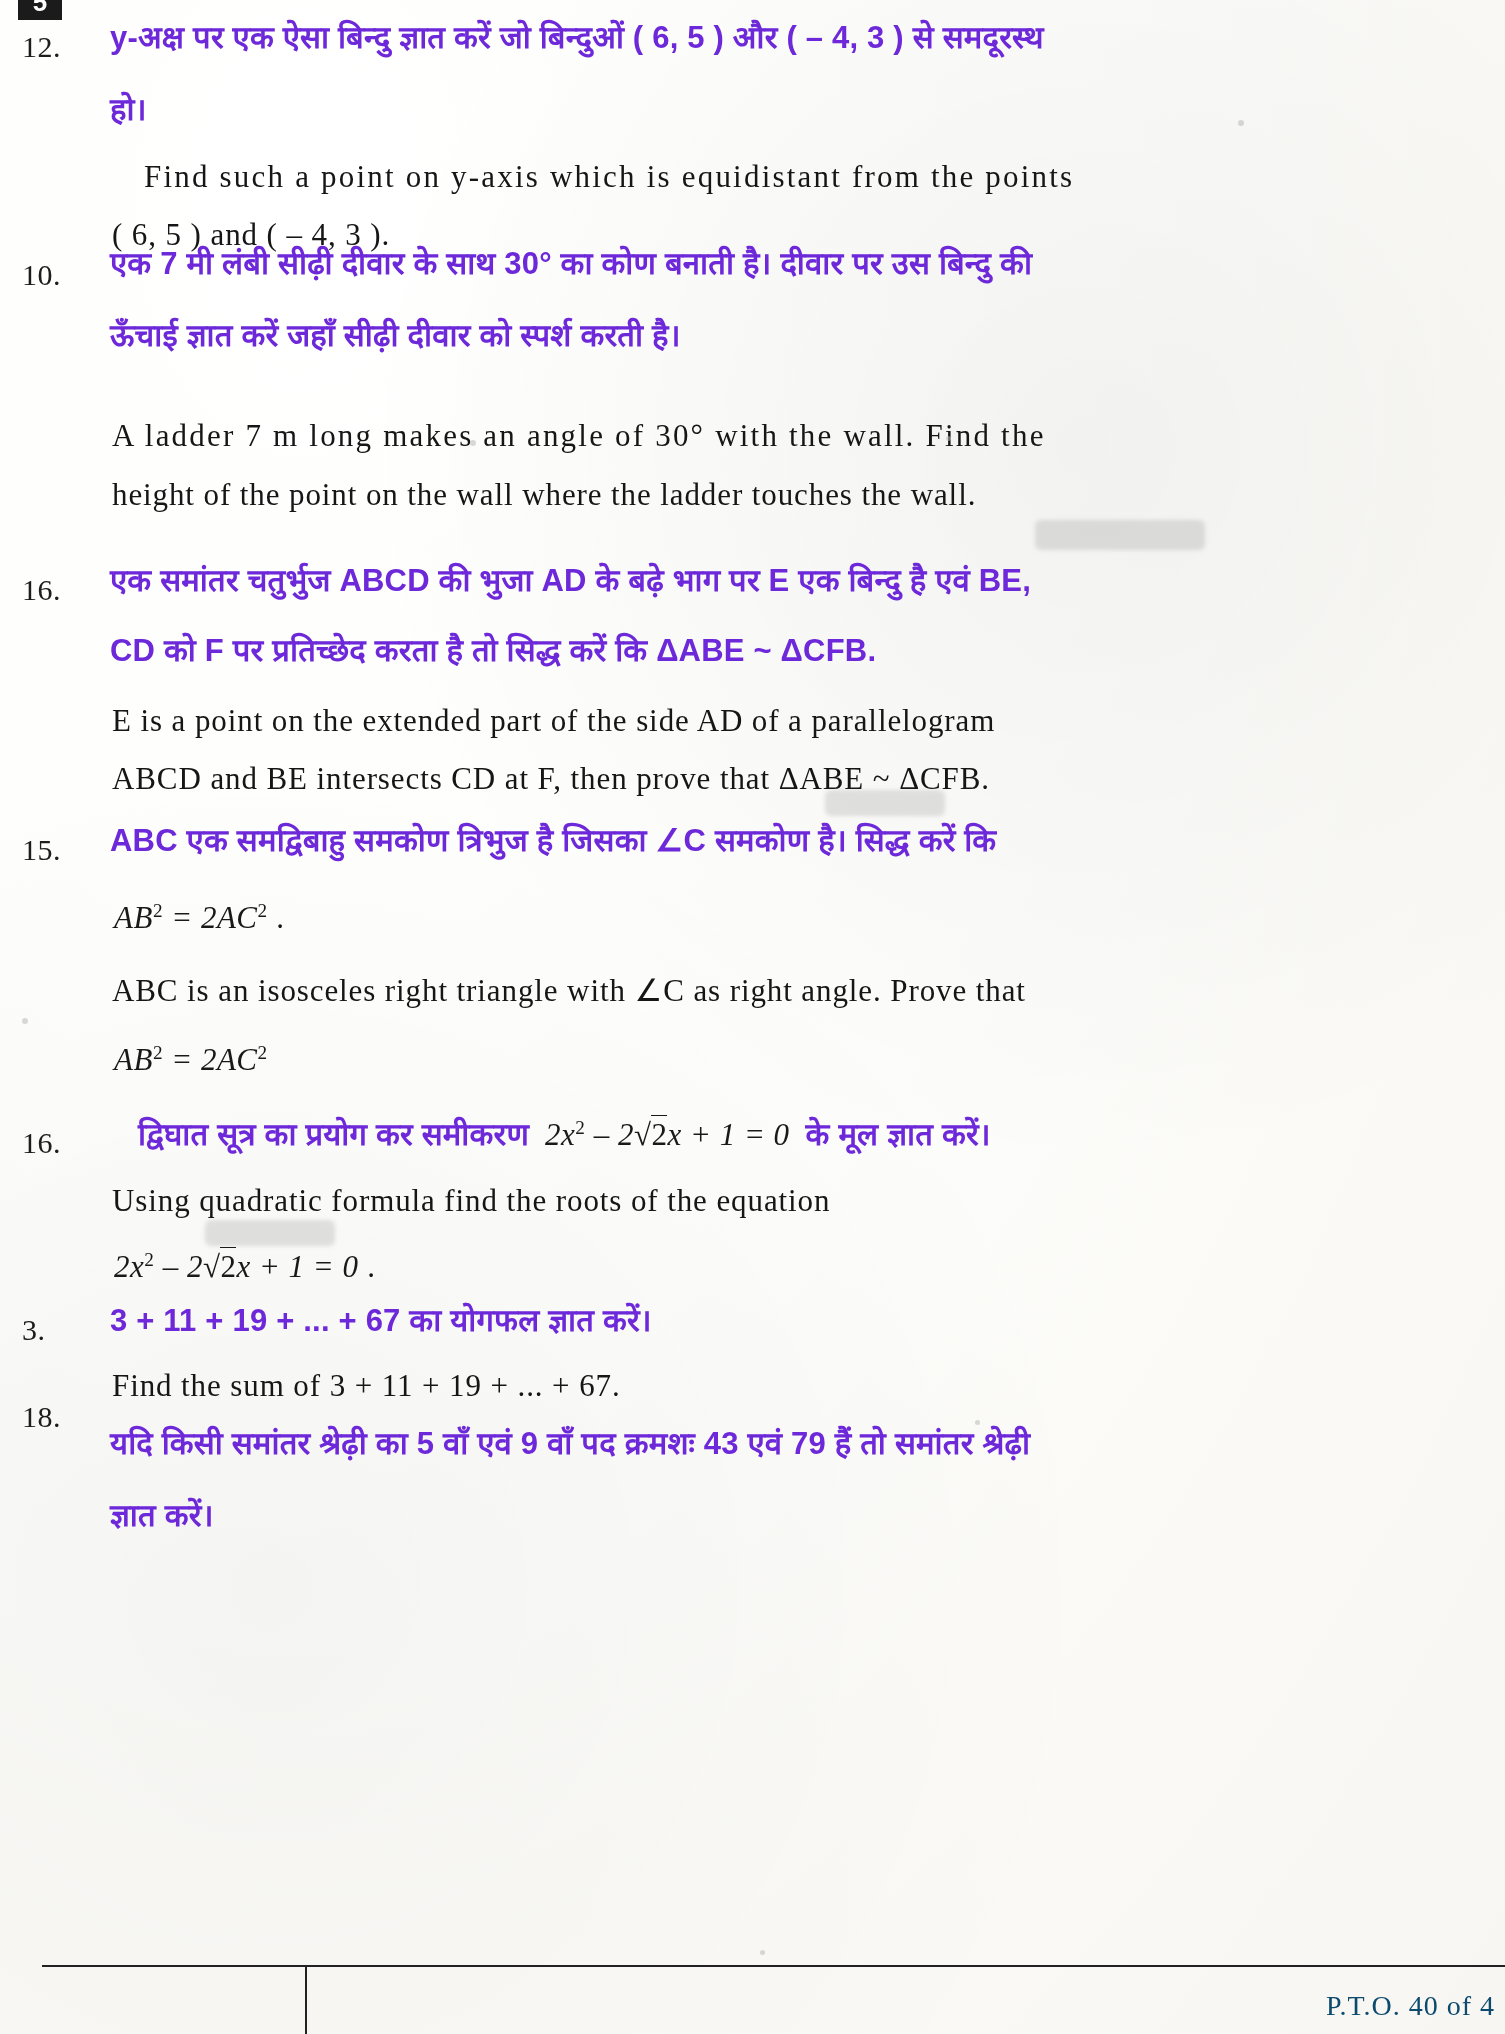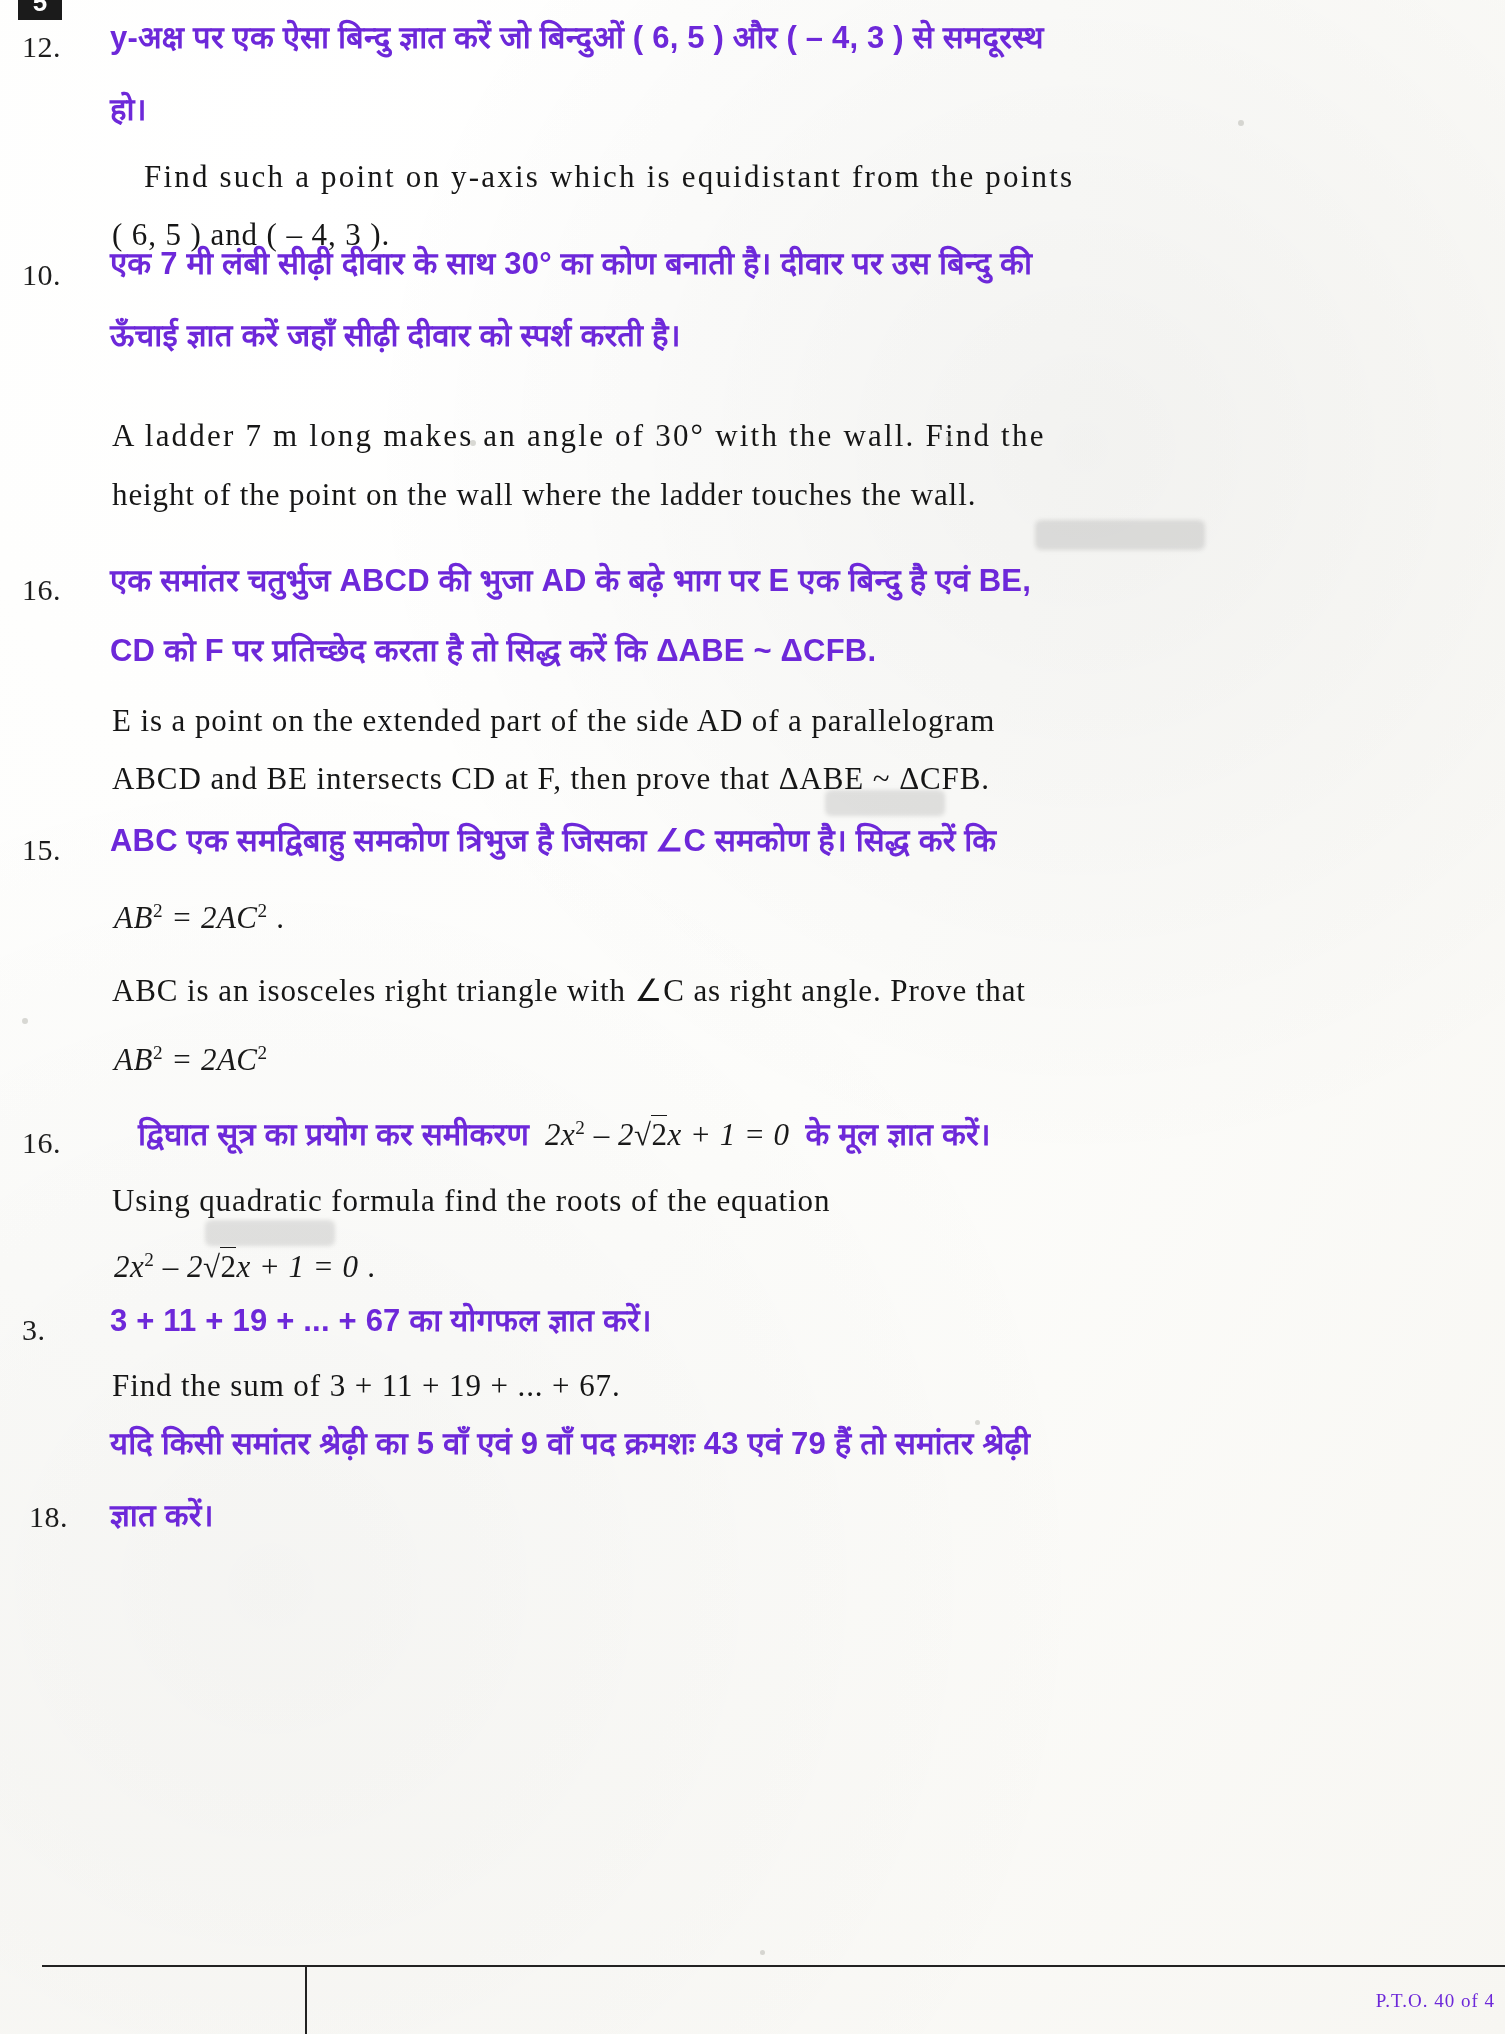--- a/index.html
+++ b/index.html
@@ -129,23 +129,23 @@
     top: 1967px;
     width: 2px;
     height: 67px;
     background: #222;
   }
   .footer-text {
     position: absolute;
     right: 10px;
     top: 1990px;
     font-family: "Liberation Serif", serif;
-    font-size: 19px;
+    font-size: 28px;
     letter-spacing: 1px;
-    color: #6d28d9;
+    color: #0c4a6e;
     white-space: nowrap;
   }
 
   
   .speck {
     position: absolute;
     background: #b9b9b2;
     border-radius: 50%;
     opacity: 0.55;
   }
@@ -226,21 +226,21 @@
 
   <div class="qblock" style="left:0;top:0;">
     <div class="qnum" style="left:22px;top:1313px;">3.</div>
     <div class="qbody" style="left:110px;top:1305px;">
       <div class="line hi" style="position:absolute;left:0;top:0;">3 + 11 + 19 + ... + 67 का योगफल ज्ञात करें।</div>
       <div class="line en" style="position:absolute;left:2px;top:65px;">Find the sum of 3 + 11 + 19 + ... + 67.</div>
     </div>
   </div>
 
   <div class="qblock" style="left:0;top:0;">
-    <div class="qnum" style="left:22px;top:1500px;margin-left:7px;">18.</div>
+    <div class="qnum" style="left:22px;top:1400px;">18.</div>
     <div class="qbody" style="left:110px;top:1428px;">
       <div class="line hi" style="position:absolute;left:0;top:0;">यदि किसी समांतर श्रेढ़ी का 5 वाँ एवं 9 वाँ पद क्रमशः 43 एवं 79 हैं तो समांतर श्रेढ़ी</div>
       <div class="line hi" style="position:absolute;left:0;top:72px;">ज्ञात करें।</div>
     </div>
   </div>
 
   <div class="footer-rule"></div>
   <div class="footer-cellline"></div>
   <div class="footer-text">P.T.O. 40 of 4</div>
 

